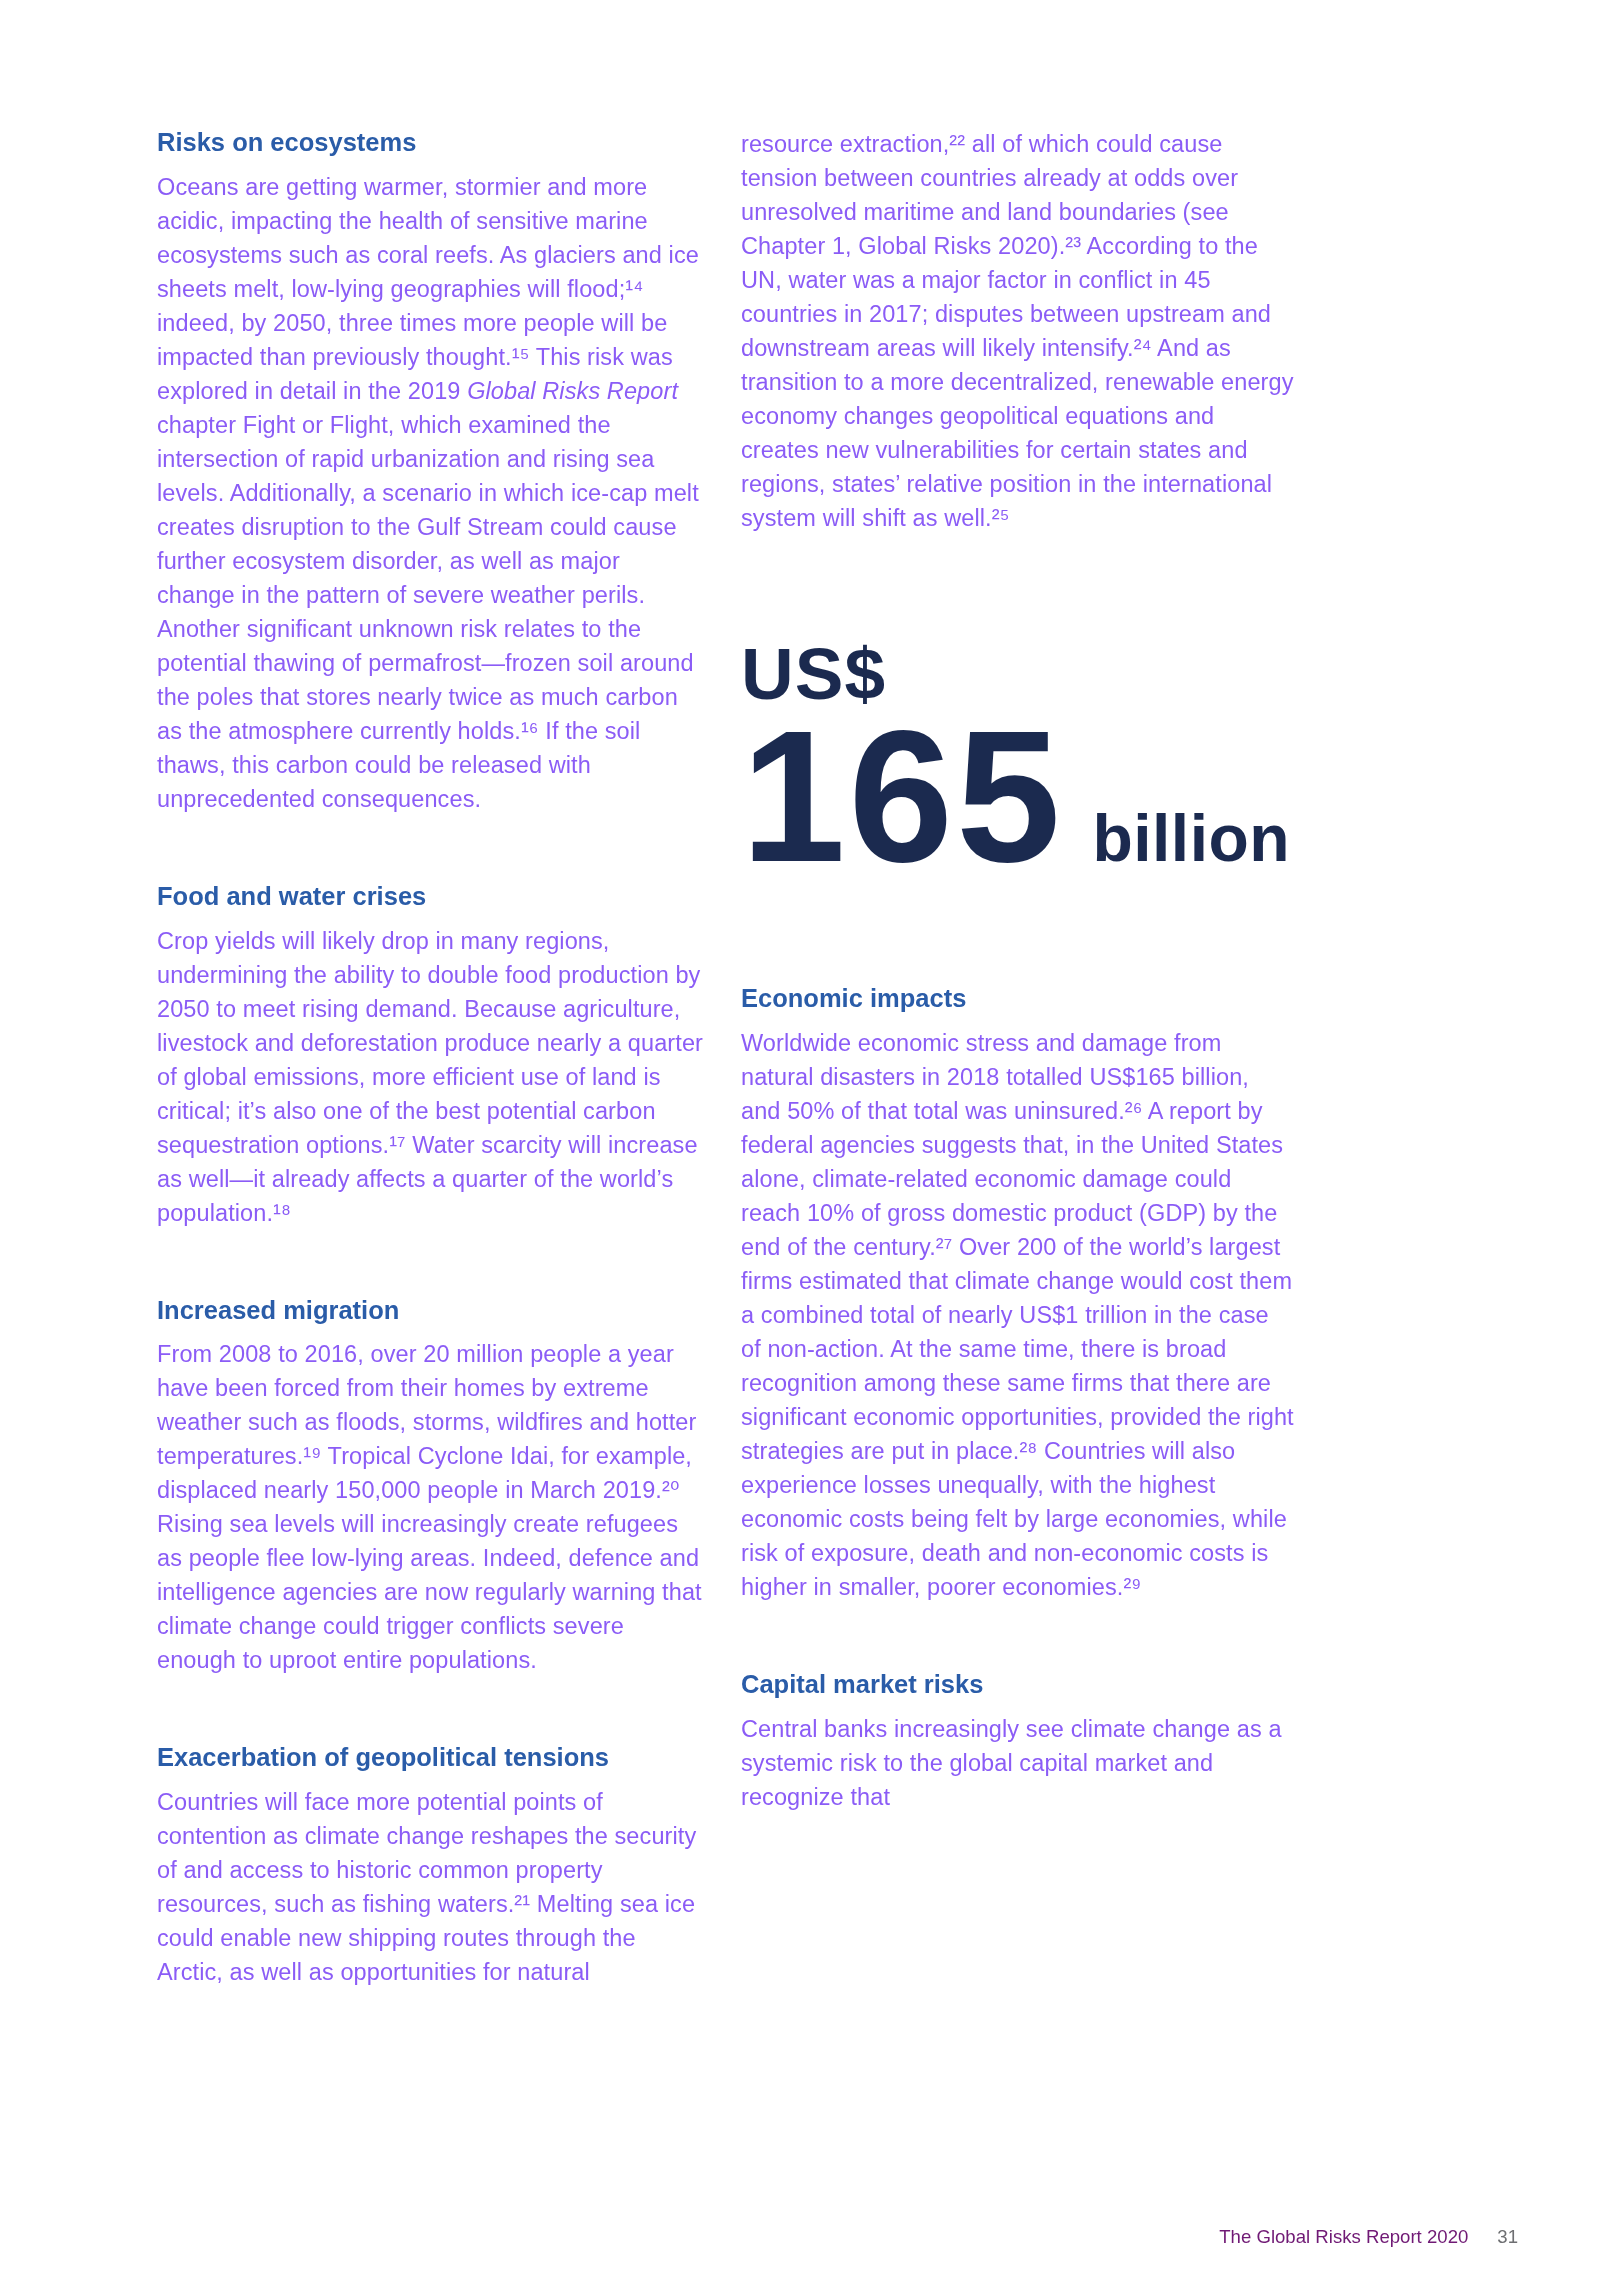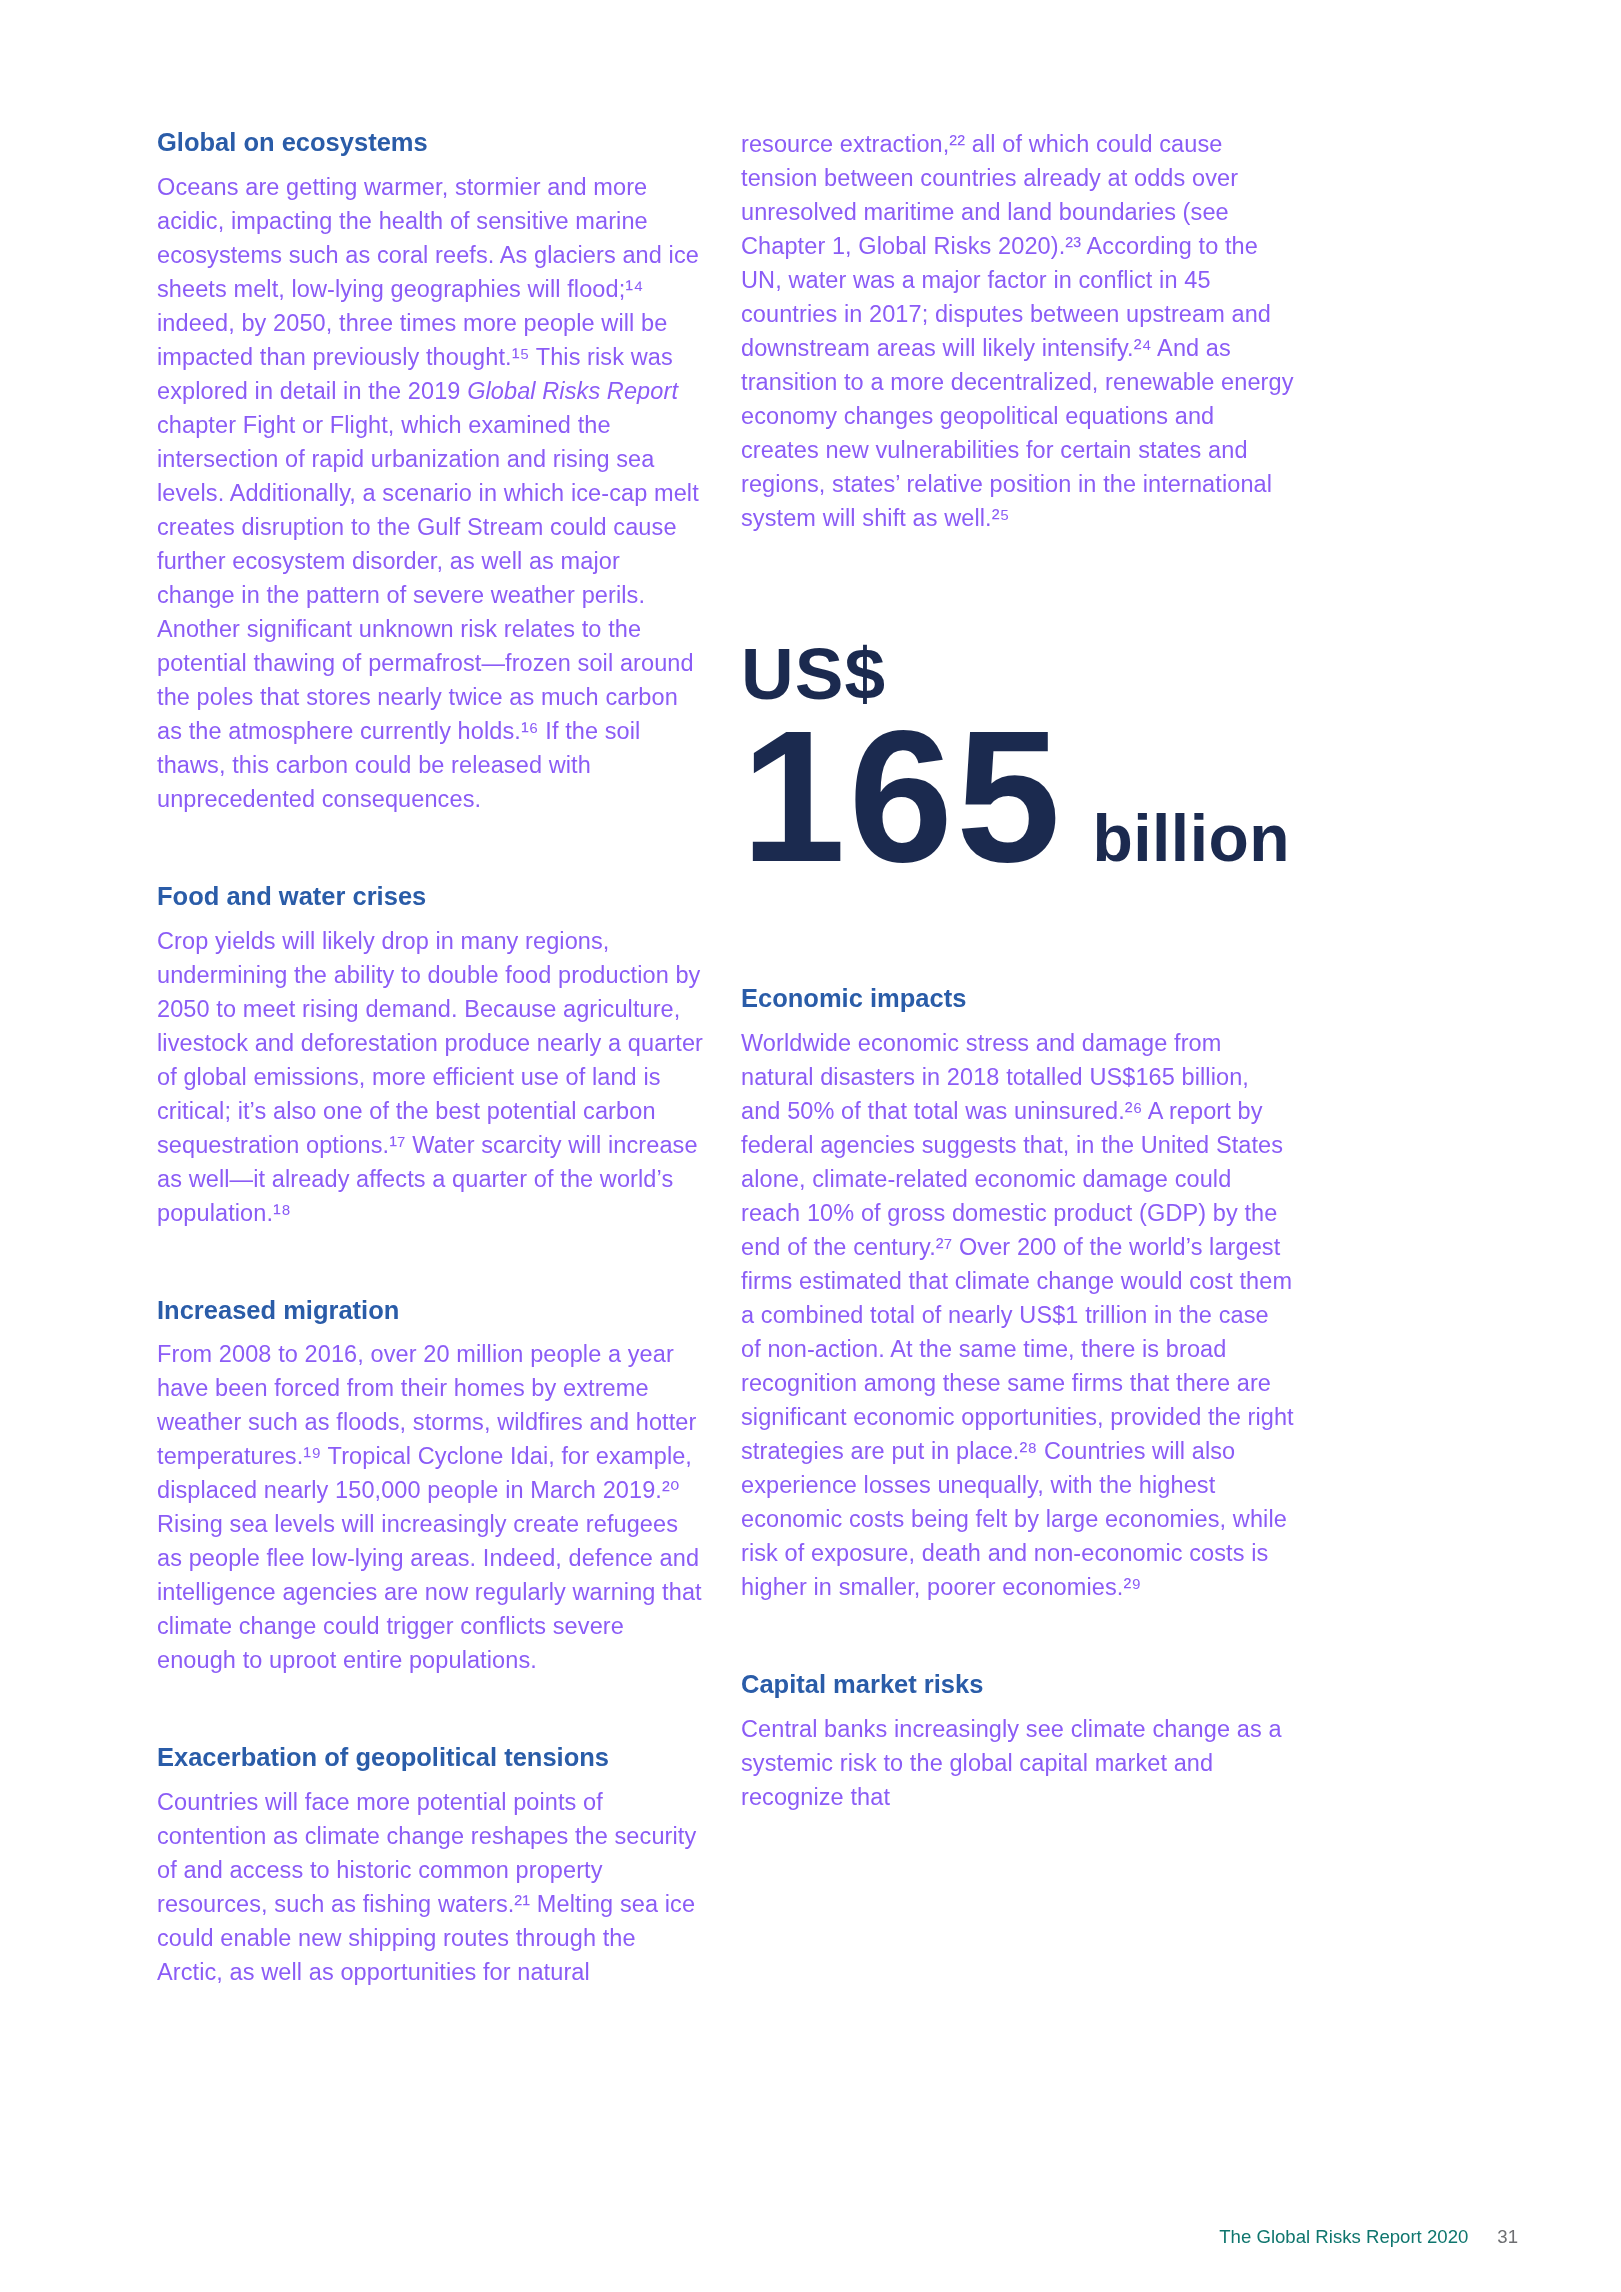--- a/index.html
+++ b/index.html
@@ -76,32 +76,32 @@
 
   .footer {
     position: absolute;
     right: 103px;
     bottom: 45px;
     display: flex;
     align-items: baseline;
     gap: 29px;
     font-size: 18.6px;
   }
-  .footer-title { color: #0f766e; }
+  .footer-title { color: #701a75; }
   .footer-page  { color: #6e6f72; }
 </style>
 </head>
 <body>
 
 <div class="page">
 
   <section class="col col-left">
 
     <div class="section">
-      <h3 class="section-heading">Global on ecosystems</h3>
+      <h3 class="section-heading">Risks on ecosystems</h3>
       <p class="body-text"><span>Oceans are getting warmer, stormier and more acidic, impacting the health of sensitive marine ecosystems such as coral reefs. As glaciers and ice sheets melt, low-lying geographies will flood;¹⁴ indeed, by 2050, three times more people will be impacted than previously thought.¹⁵ This risk was explored in detail in the 2019 </span><em class="italic">Global Risks Report</em><span> chapter Fight or Flight, which examined the intersection of rapid urbanization and rising sea levels. Additionally, a scenario in which ice-cap melt creates disruption to the Gulf Stream could cause further ecosystem disorder, as well as major change in the pattern of severe weather perils. Another significant unknown risk relates to the potential thawing of permafrost—frozen soil around the poles that stores nearly twice as much carbon as the atmosphere currently holds.¹⁶ If the soil thaws, this carbon could be released with unprecedented consequences.</span></p>
     </div>
 
     <div class="section">
       <h3 class="section-heading">Food and water crises</h3>
       <p class="body-text">Crop yields will likely drop in many regions, undermining the ability to double food production by 2050 to meet rising demand. Because agriculture, livestock and deforestation produce nearly a quarter of global emissions, more efficient use of land is critical; it’s also one of the best potential carbon sequestration options.¹⁷ Water scarcity will increase as well—it already affects a quarter of the world’s population.¹⁸</p>
     </div>
 
     <div class="section">
       <h3 class="section-heading">Increased migration</h3>

